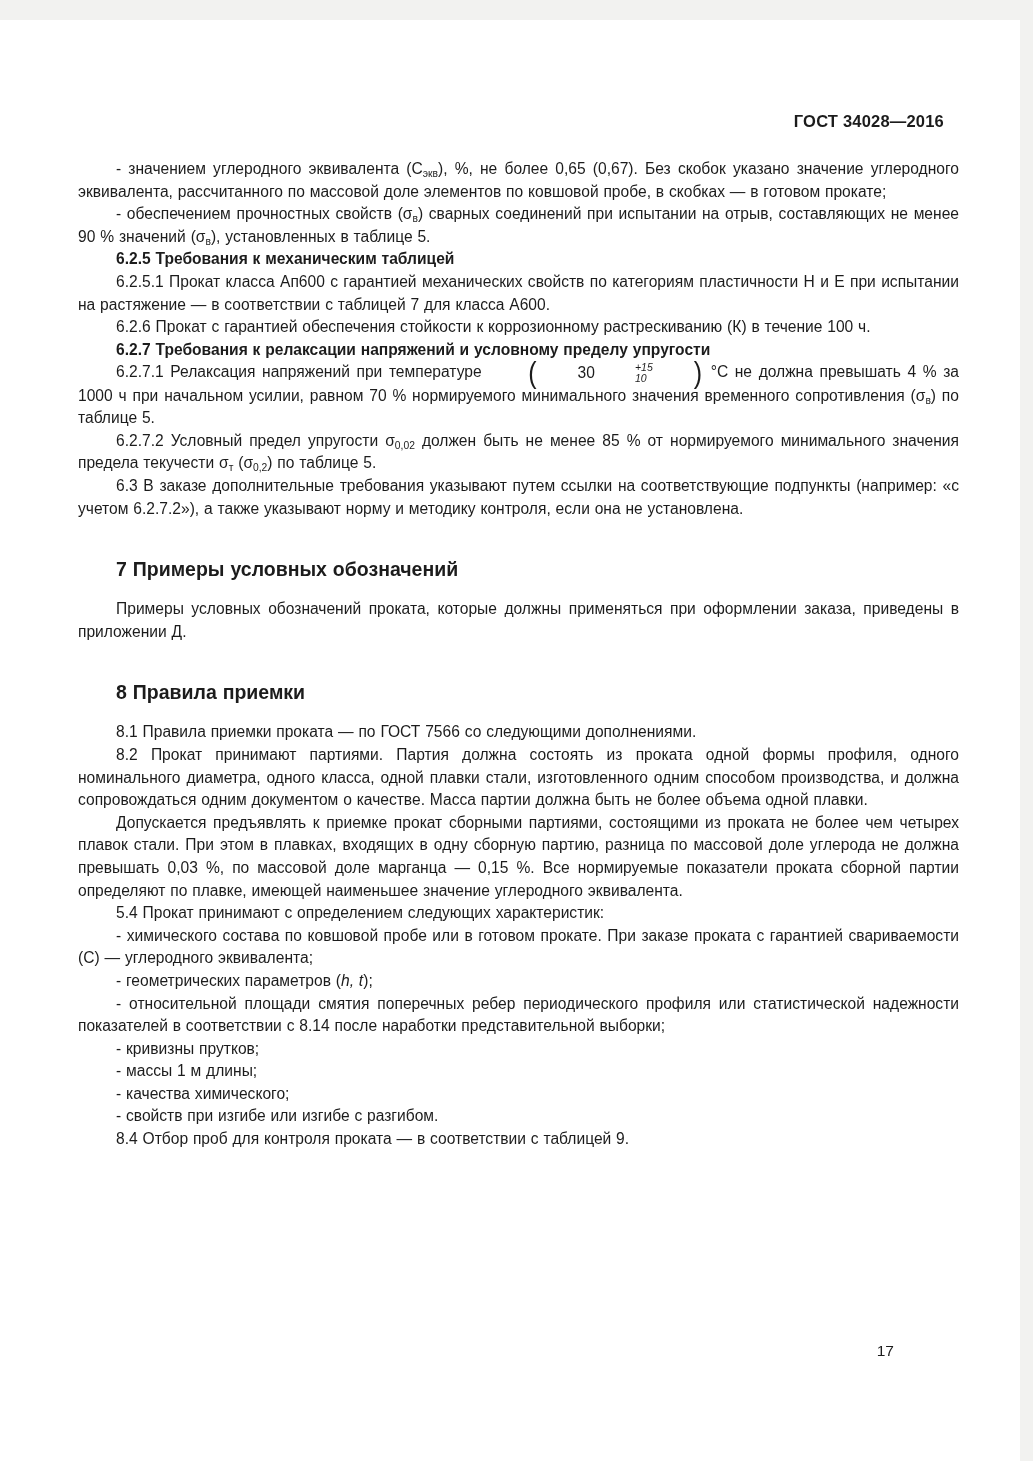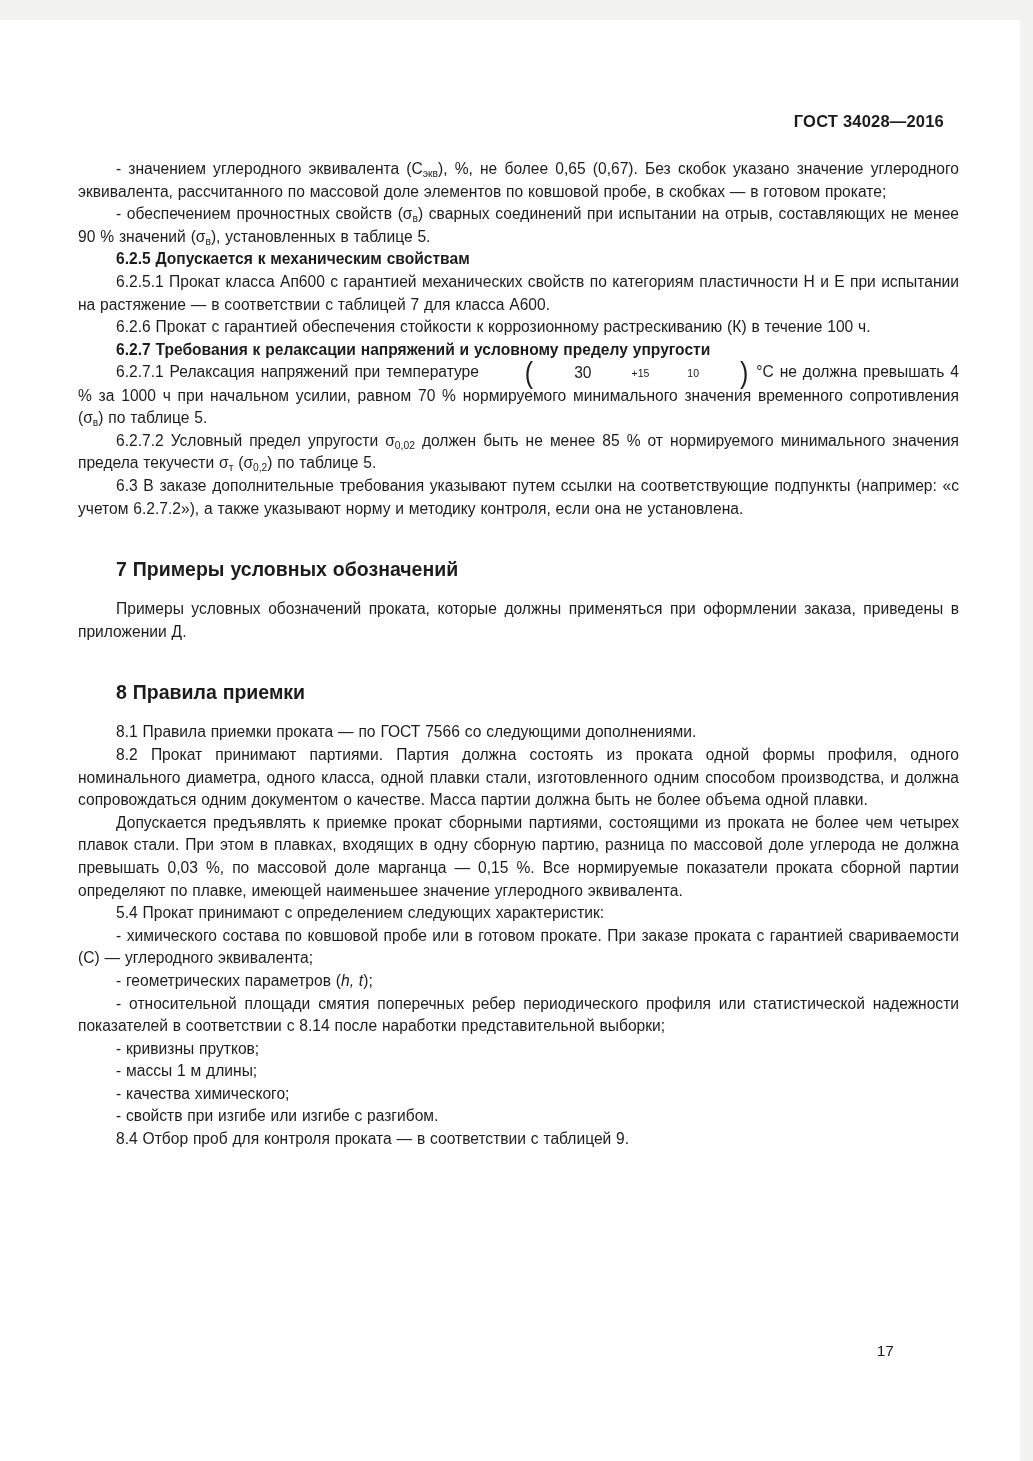--- a/index.html
+++ b/index.html
@@ -62,43 +62,44 @@
   .tolparen {
     font-size: 25px;
     font-weight: 300;
     line-height: 0;
     display: inline-block;
     transform: scaleY(1.15);
   }
   .tolbase { padding: 0 2px 0 3px; }
   .tolstack {
     display: inline-flex;
-    flex-direction: row;
+    flex-direction: column;
     justify-content: center;
     font-size: 10.5px;
     line-height: 11px;
     text-align: left;
     padding-right: 3px;
+    font-style: italic;
   }
   .page-num {
     position: absolute;
     top: 1322px; right: 126px;
     font-size: 15.5px;
   }
 </style>
 </head>
 <body>
 
 <div class="page">
   <div class="doc-header">ГОСТ 34028—2016</div>
 
   <main class="content">
       <p class="para">- значением углеродного эквивалента (С<sub>экв</sub>), %, не более 0,65 (0,67). Без скобок указано значение углеродного эквивалента, рассчитанного по массовой доле элементов по ковшовой пробе, в скобках — в готовом прокате;</p>
       <p class="para">- обеспечением прочностных свойств (σ<sub>в</sub>) сварных соединений при испытании на отрыв, составляющих не менее 90 % значений (σ<sub>в</sub>), установленных в таблице 5.</p>
-      <p class="para bold">6.2.5 Допускается к механическим свойствам</p>
+      <p class="para bold">6.2.5 Требования к механическим таблицей</p>
       <p class="para">6.2.5.1 Прокат класса Ап600 с гарантией механических свойств по категориям пластичности Н и Е при испытании на растяжение — в соответствии с таблицей 7 для класса А600.</p>
       <p class="para">6.2.6 Прокат с гарантией обеспечения стойкости к коррозионному растрескиванию (К) в течение 100 ч.</p>
       <p class="para bold">6.2.7 Требования к релаксации напряжений и условному пределу упругости</p>
       <p class="para">6.2.7.1 Релаксация напряжений при температуре <span class="tolgrp">
           <span class="tolparen">(</span>
           <span class="tolbase">30</span>
           <span class="tolstack">
             <span>+15</span>
             <span>10</span>
           </span>

